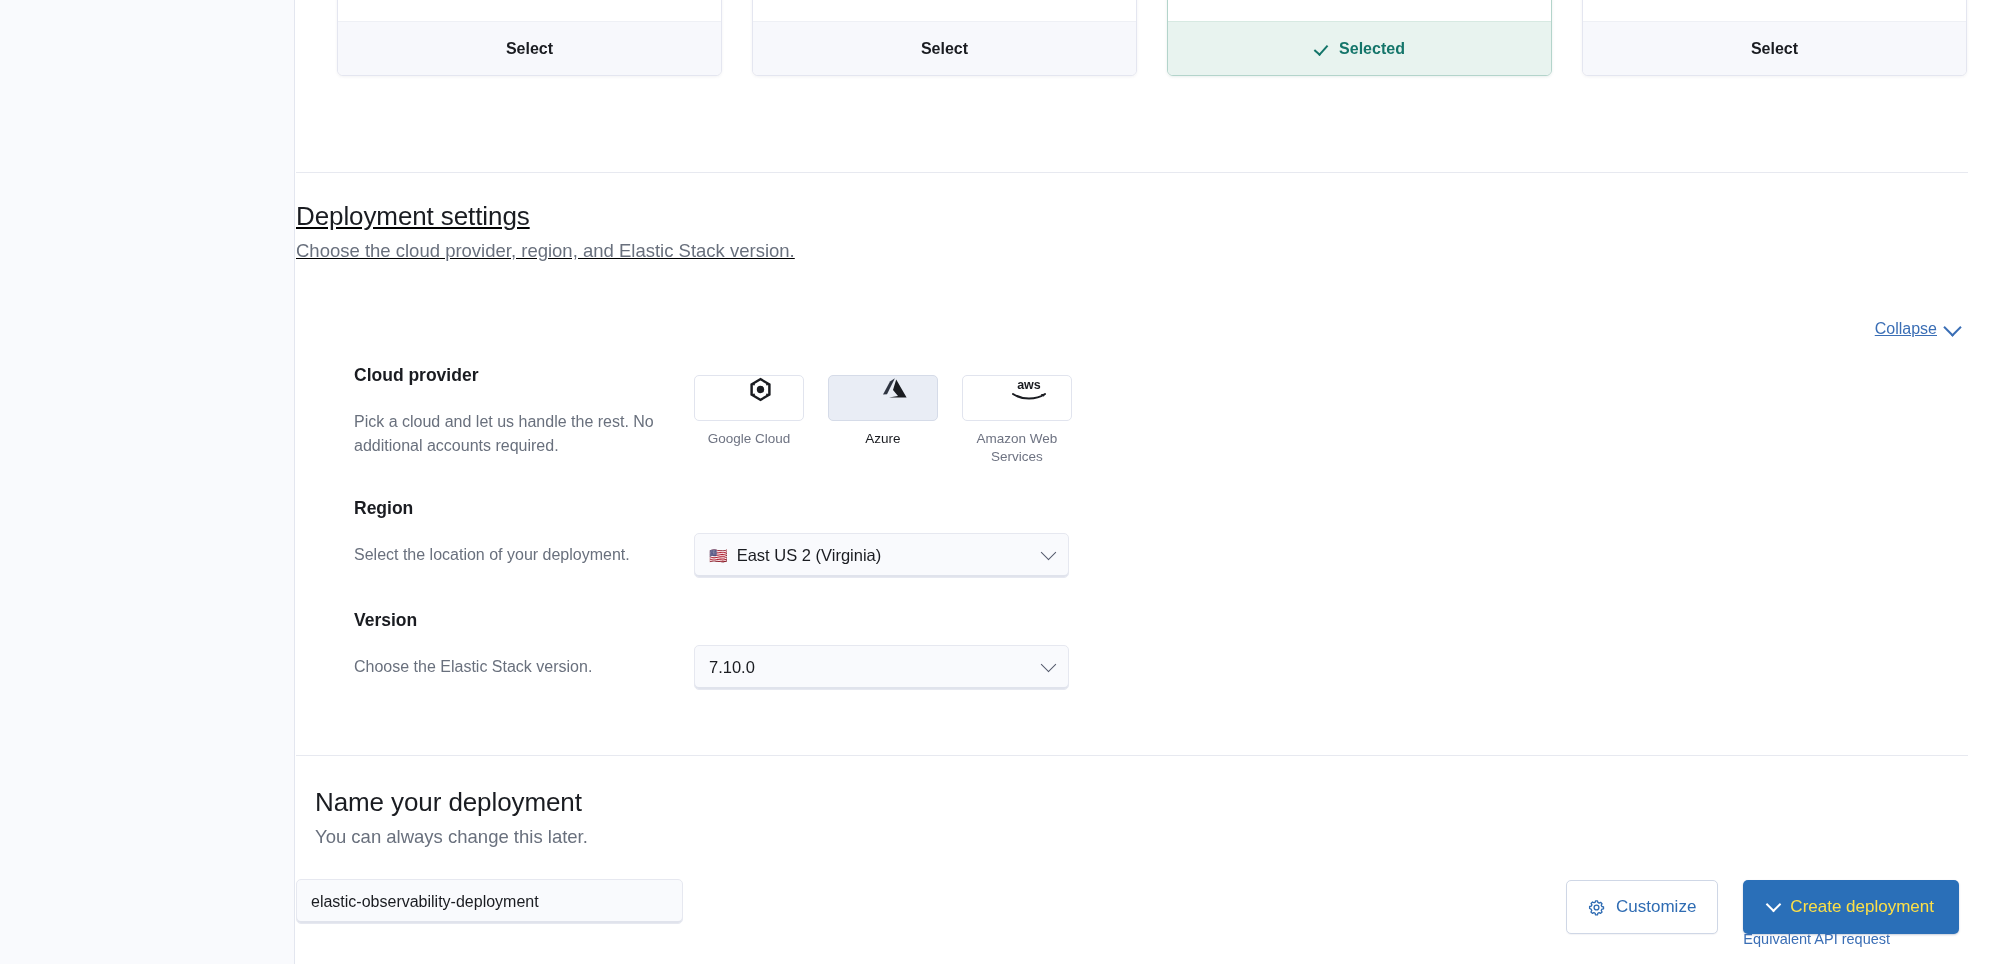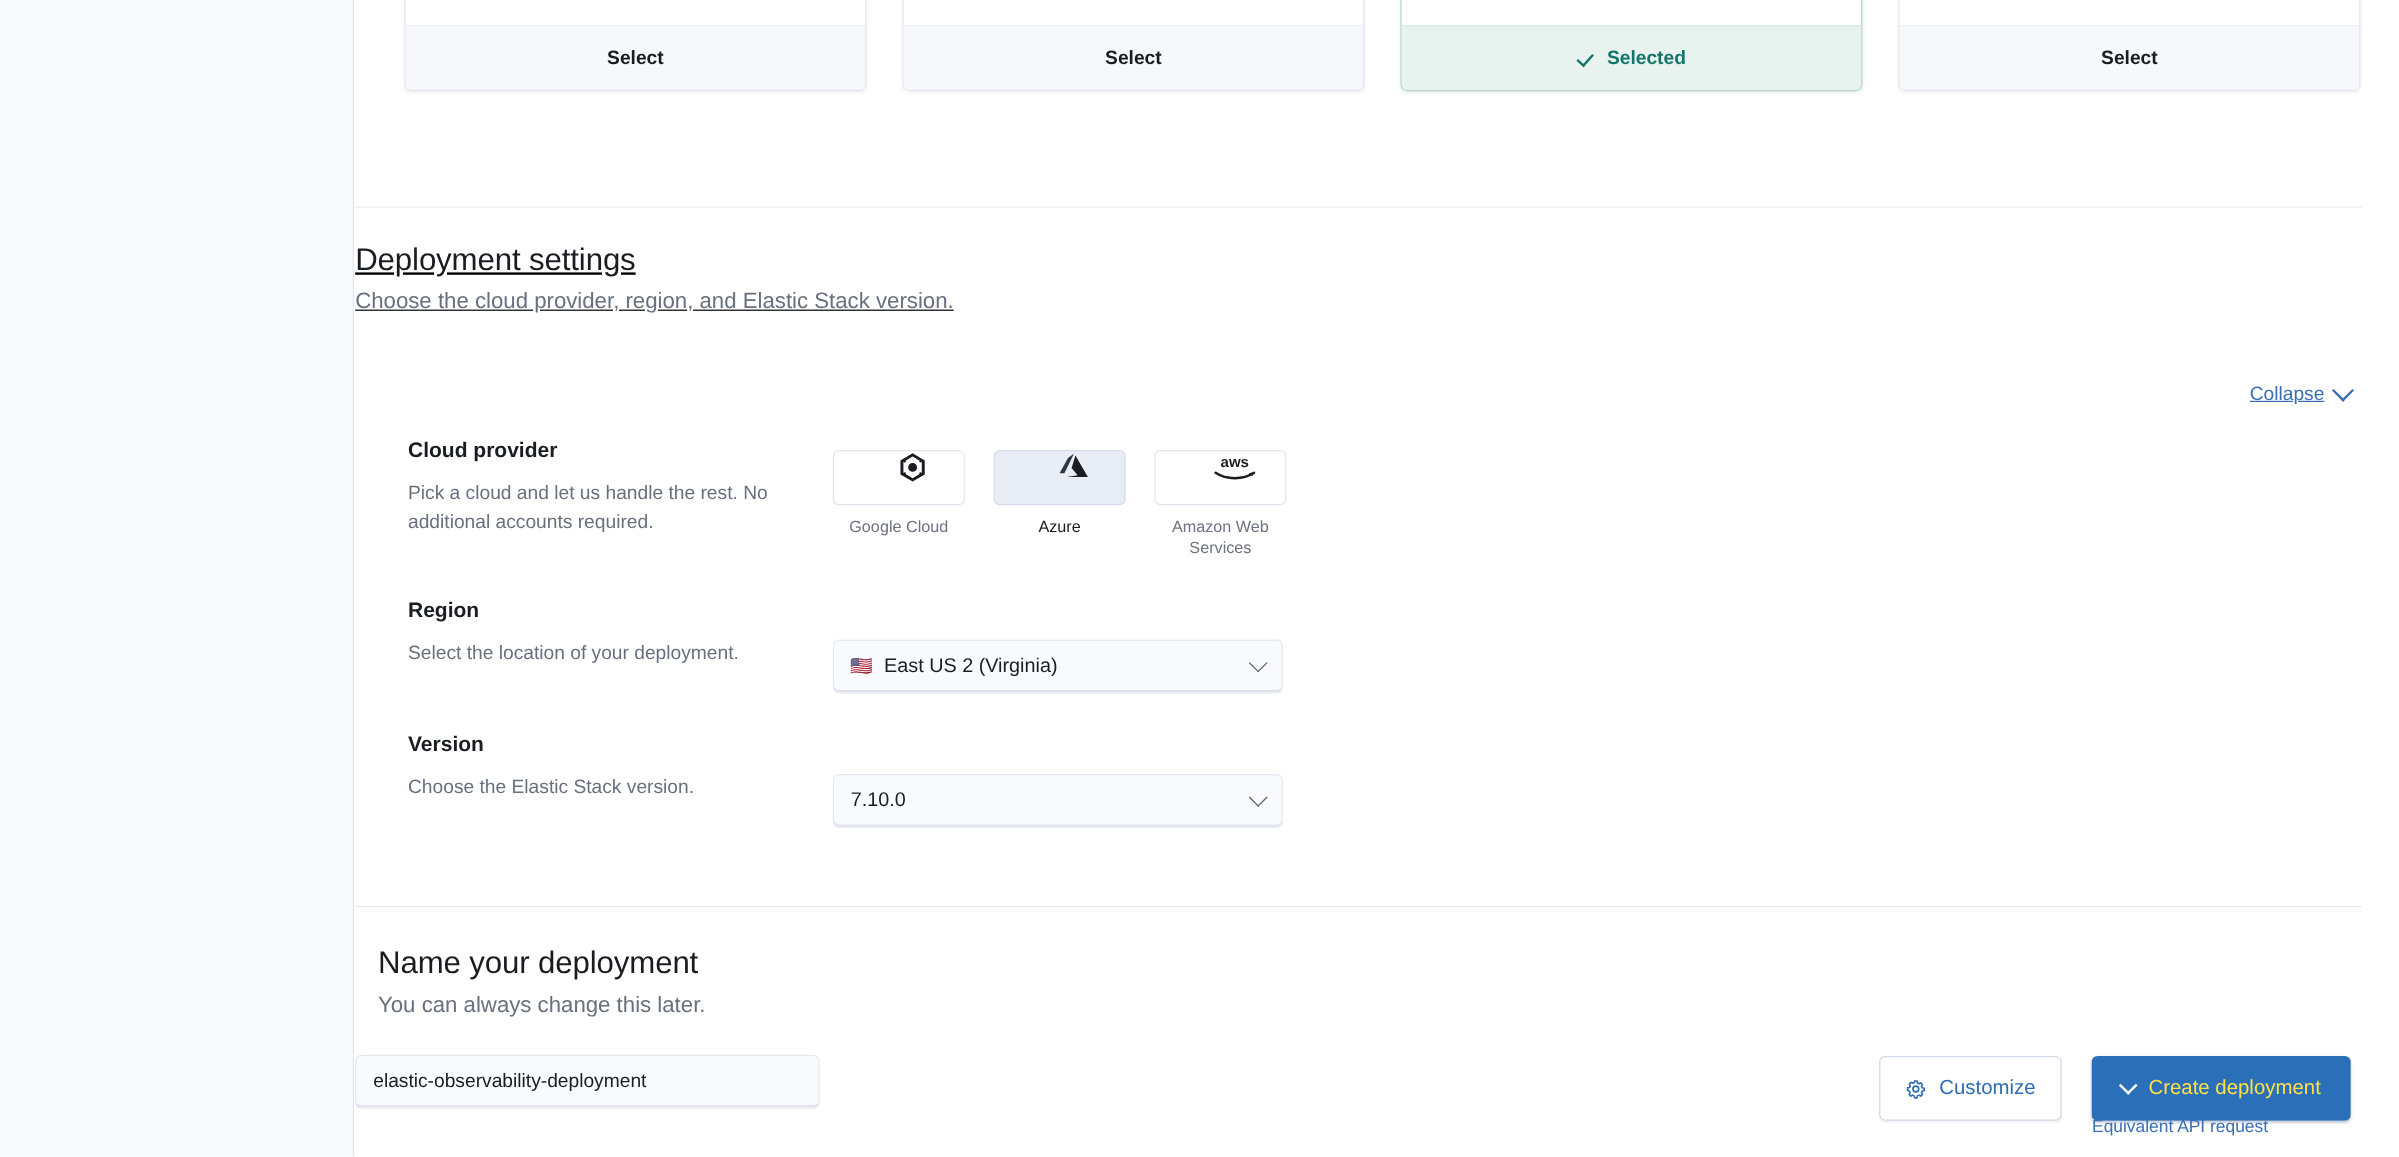--- a/index.html
+++ b/index.html
@@ -119,50 +119,50 @@
     color: #69707d;
     line-height: 1.45;
     margin-top: 5px;
   }
 
   
   .collapse-link {
     position: absolute;
     right: 40px;
     display: flex;
-    align-items: center;
+    align-items: flex-end;
     gap: 9px;
     font-size: 16px;
     color: #3a6eb5;
     cursor: pointer;
   }
   .collapse-link .lbl { text-decoration: underline; }
   .chev {
     display: inline-block;
     width: 13px; height: 13px;
     border: solid #3a6eb5;
     border-width: 0 2px 2px 0;
     transform: translateY(-4px) rotate(45deg);
   }
 
   
   .form-row { position: absolute; left: 0; width: 1672px; }
   .fr-label {
-    position: absolute; left: 0; top: 0; width: 400px; padding-left: 44px;
+    position: absolute; left: 14px; top: 0; width: 400px; padding-left: 44px;
   }
   .fr-label .t {
     font-size: 17.5px;
     font-weight: bold;
     color: #1a1c21;
   }
   .fr-label .d {
     font-size: 16px;
     color: #69707d;
     line-height: 1.5;
-    margin-top: 14px;
+    margin-top: 24px;
   }
   .fr-field { position: absolute; left: 398px; top: 0; }
 
   
   .provider-group { display: flex; gap: 24px; }
   .provider {
     width: 110px;
     text-align: center;
     cursor: pointer;
   }

